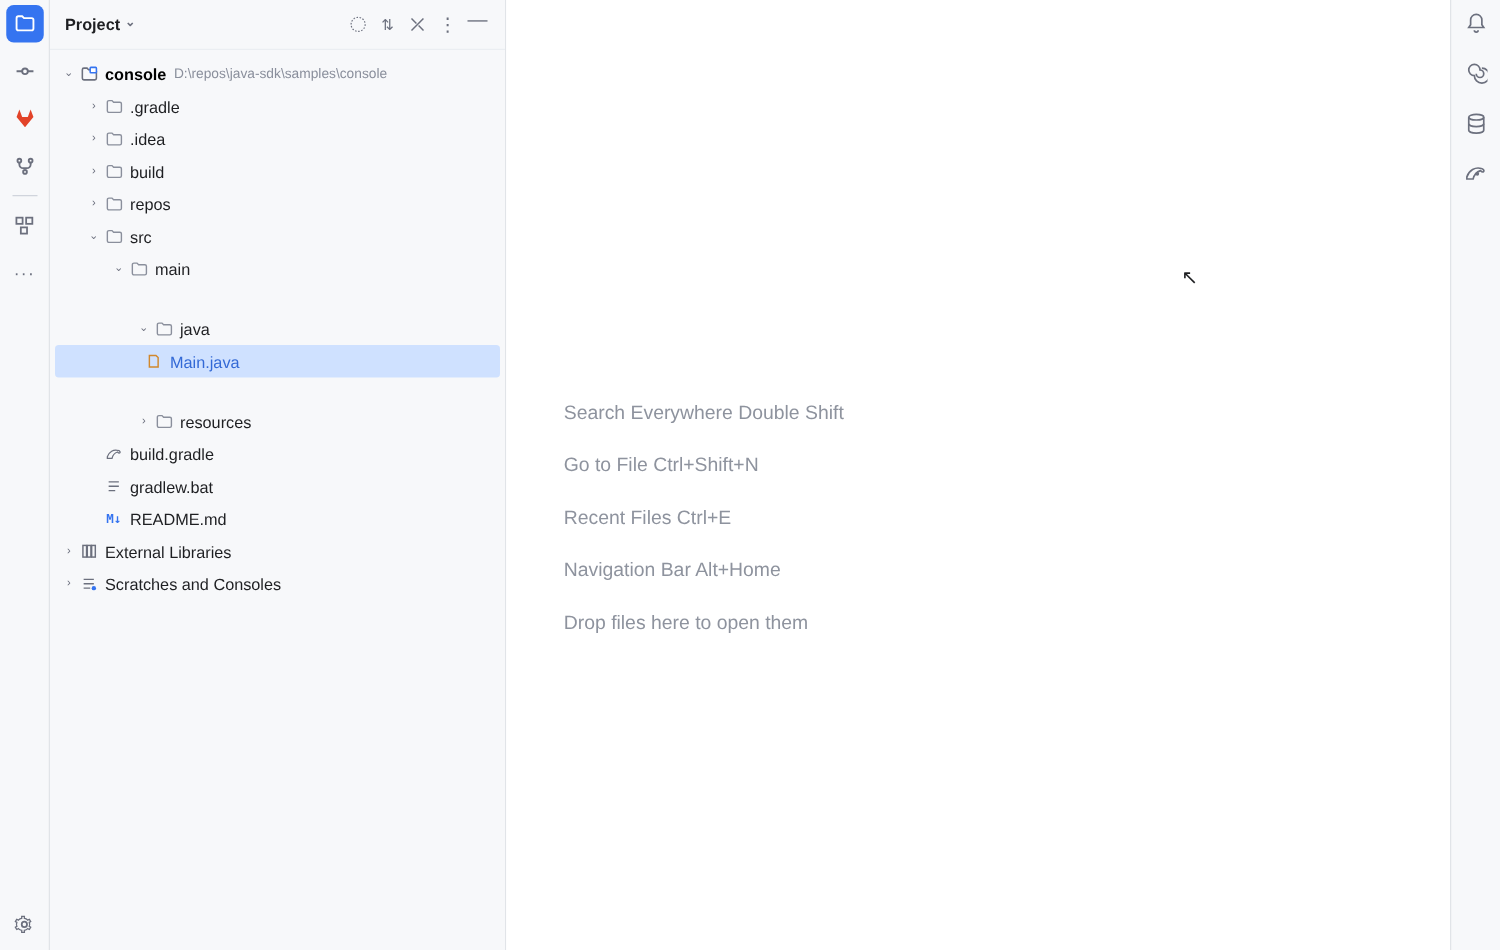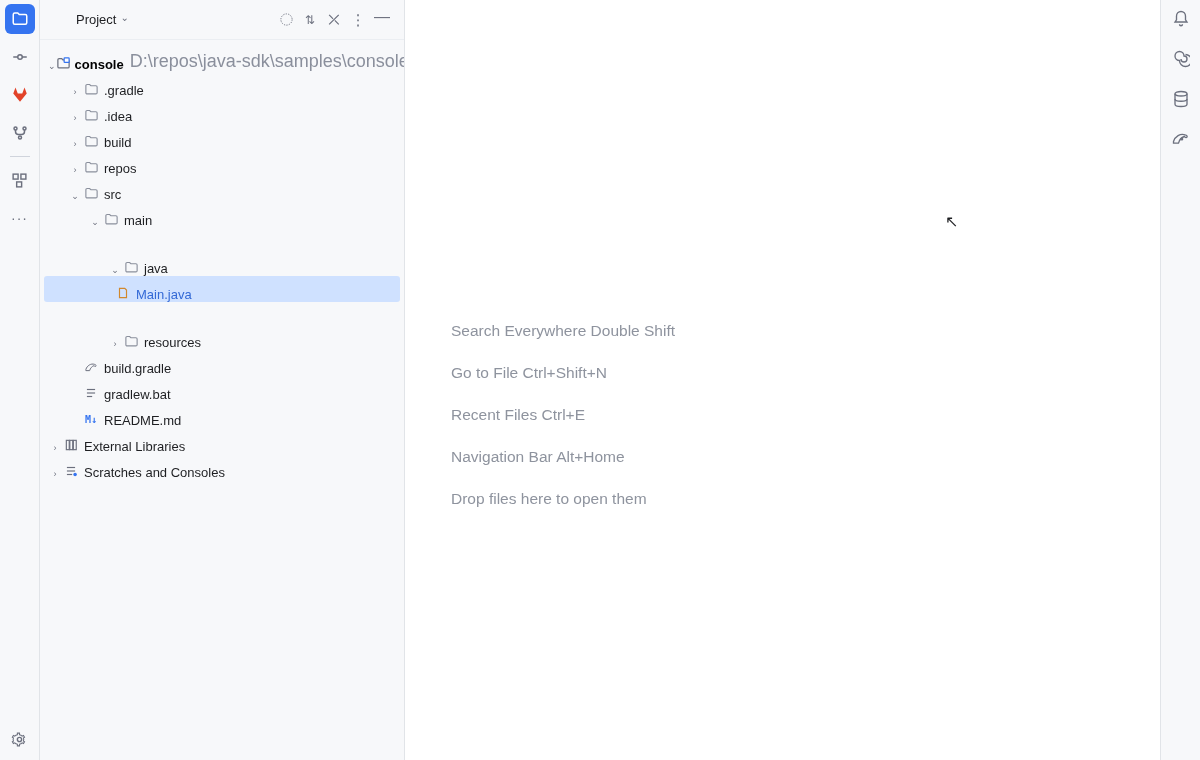--- a/index.html
+++ b/index.html
@@ -45,35 +45,35 @@
     border-right: 1px solid #e1e4e8;
     display:flex; flex-direction:column;
   }
   .project-header {
     height: 40px;
     display:flex; align-items:center;
     padding: 0 10px 0 12px;
     border-bottom: 1px solid #ebeef2;
   }
   .project-title {
-    font-weight: 400; font-size: 13px;
-    display:flex; align-items:flex-start; gap:4px;margin-left:24px;
+    font-weight: 700; font-size: 13px;
+    display:flex; align-items:flex-start; gap:4px;
   }
   .chev { font-size: 10px; color:#6c707e; }
   .header-spacer{flex:1;}
   .header-icn {
     width:24px; height:24px;
     display:flex; align-items:center; justify-content:center;
     color:#6c707e;
   }
 
   
   .tree { padding: 6px 0; overflow:auto; }
   .row {
-    display:flex; align-items:flex-end;
+    display:flex; align-items:center;
     height: 26px;
     padding-right: 8px;
     white-space: nowrap;
     cursor: default;
   }
   .row.selected {
     background:#cfe1ff;
     color:#3369d6;
     border-radius: 3px;
     margin-left: 4px; margin-right: 4px;
@@ -87,21 +87,21 @@
   .arrow.closed::before{ content:"›"; }
   .arrow.none::before{ content:""; }
   .node-icon {
     width:18px; height:18px;
     display:inline-flex; align-items:center; justify-content:center;
     margin-right:4px;
     color:#6c707e;
   }
   .node-label { font-size:13px; }
   .row.bold .node-label { font-weight:600; color:#000; }
-  .node-hint { color:#8a8f9c; margin-left:6px; font-size:18px; }
+  .node-hint { color:#8a8f9c; margin-left:6px; font-size:11px; }
 
   
   .d0{padding-left:8px;}  .d1{padding-left:28px;}
   .d2{padding-left:48px;} .d3{padding-left:68px;margin-top:22px;}
   .d4{padding-left:56px;}
   .i-java-s { color:#d1882d; }
   .i-md { color:#3574f0; font-family:monospace; font-size:10px; font-weight:700; }
 
   
   .editor {

